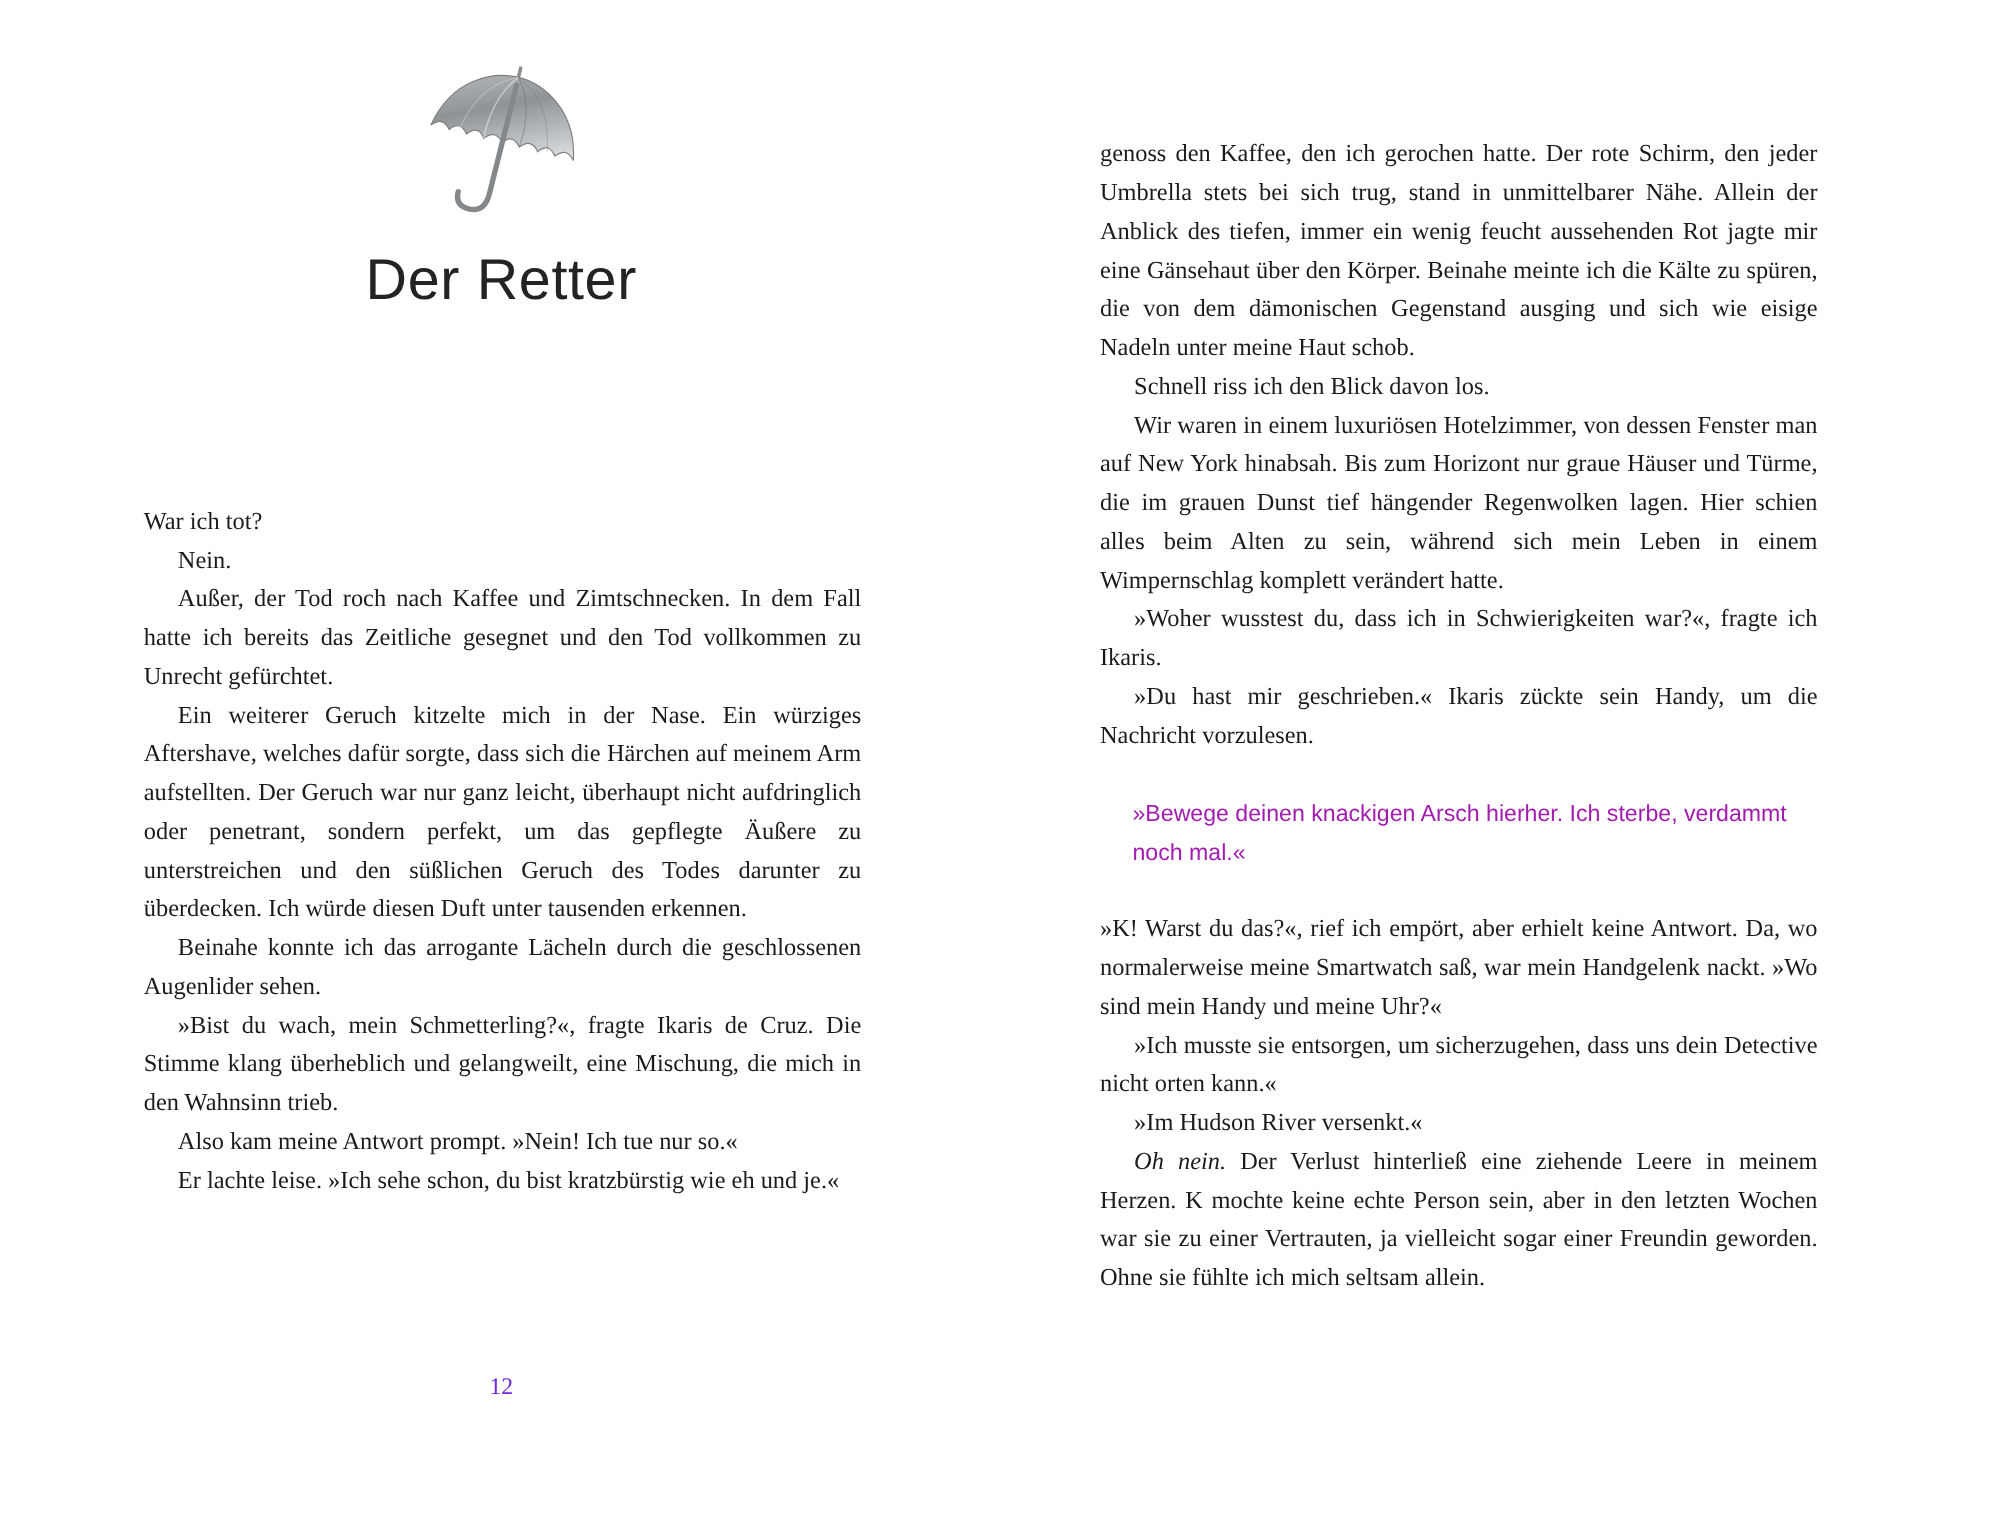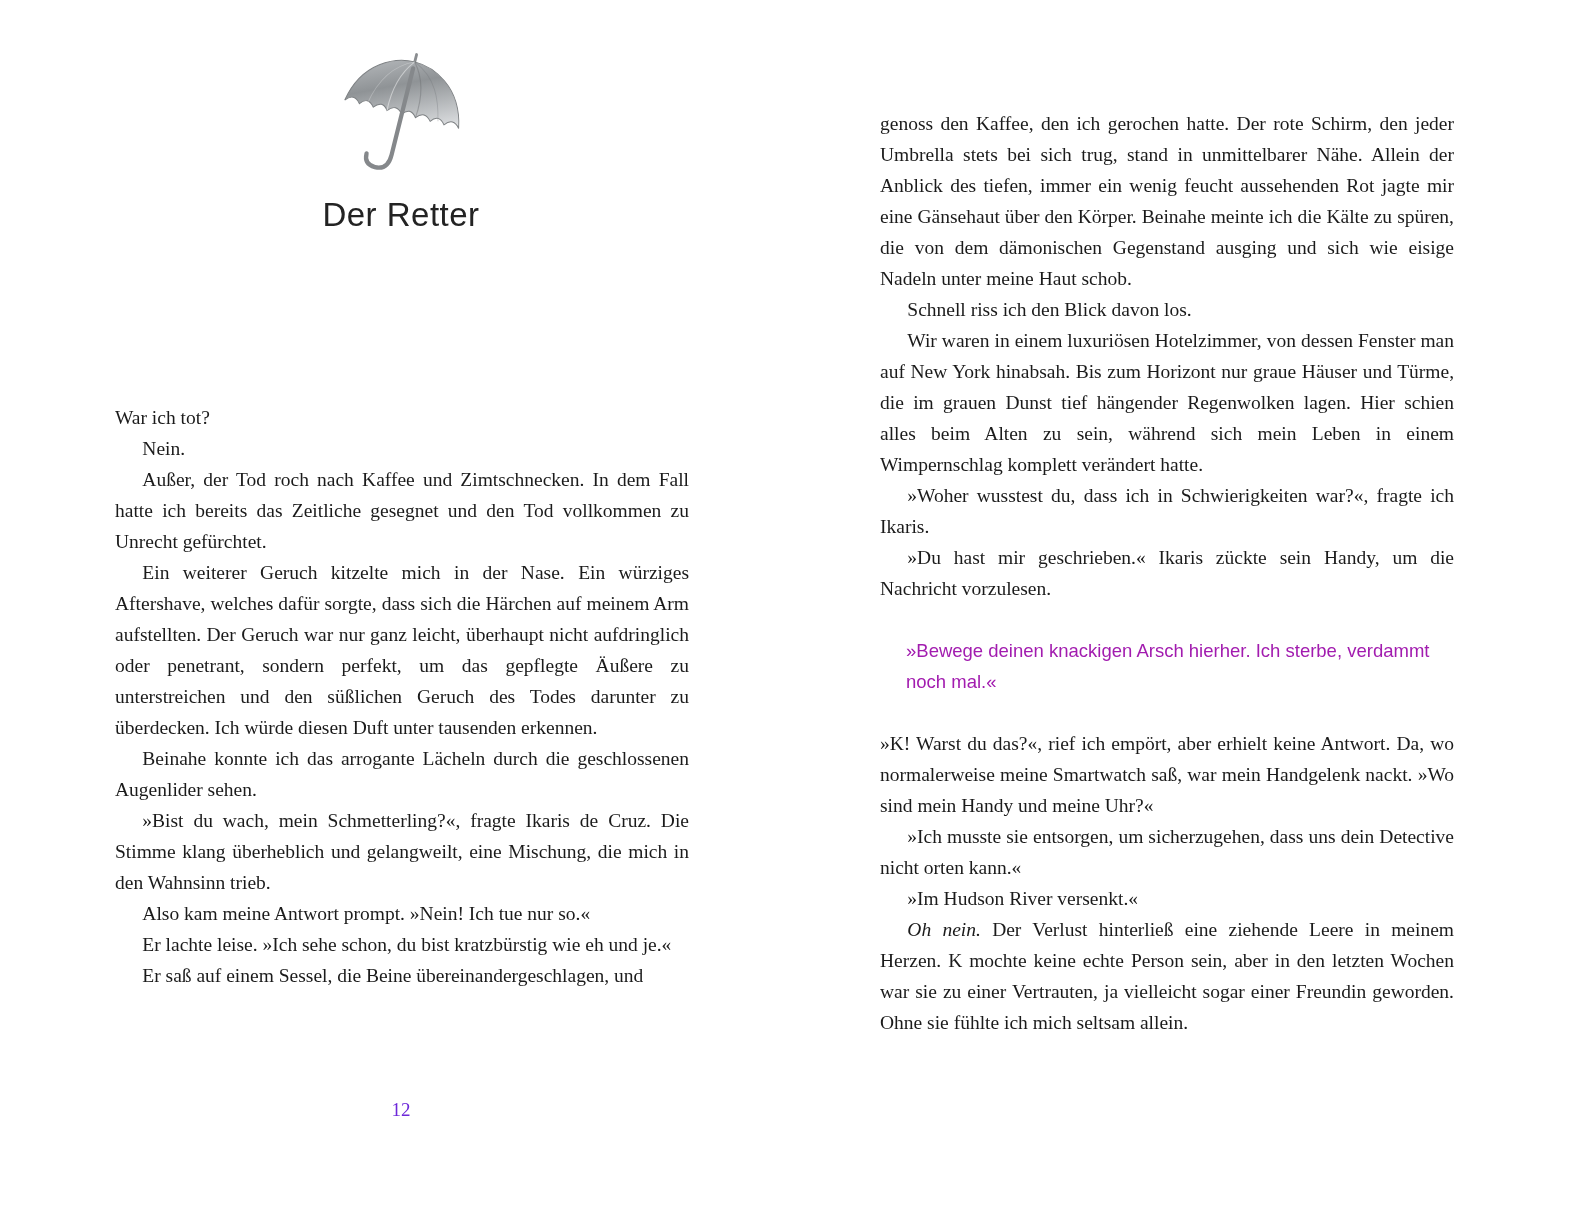--- a/index.html
+++ b/index.html
@@ -31,21 +31,21 @@
   }
   .chapter-title {
     position: absolute;
     top: 196px;
     left: 115px;
     width: 572px;
     margin: 0;
     text-align: center;
     font-family: "Liberation Sans", sans-serif;
     font-weight: 300;
-    font-size: 33px;
+    font-size: 46px;
     letter-spacing: 0.5px;
     color: #232323;
   }
 
   .body-text {
     position: absolute;
     left: 115px;
     width: 574px;
     font-size: 19.5px;
     line-height: 31px;
@@ -116,21 +116,20 @@
 
     <div class="body-text">
         <p class="para">War ich tot?</p>
         <p class="para indent">Nein.</p>
         <p class="para indent">Außer, der Tod roch nach Kaffee und Zimtschnecken. In dem Fall hatte ich bereits das Zeitliche gesegnet und den Tod vollkommen zu Unrecht gefürchtet.</p>
         <p class="para indent">Ein weiterer Geruch kitzelte mich in der Nase. Ein würziges Aftershave, welches dafür sorgte, dass sich die Härchen auf meinem Arm aufstellten. Der Geruch war nur ganz leicht, überhaupt nicht aufdringlich oder penetrant, sondern perfekt, um das gepflegte Äußere zu unterstreichen und den süßlichen Geruch des Todes darunter zu überdecken. Ich würde diesen Duft unter tausenden erkennen.</p>
         <p class="para indent">Beinahe konnte ich das arrogante Lächeln durch die geschlossenen Augenlider sehen.</p>
         <p class="para indent">»Bist du wach, mein Schmetterling?«, fragte Ikaris de Cruz. Die Stimme klang überheblich und gelangweilt, eine Mischung, die mich in den Wahnsinn trieb.</p>
         <p class="para indent">Also kam meine Antwort prompt. »Nein! Ich tue nur so.«</p>
         <p class="para indent">Er lachte leise. »Ich sehe schon, du bist kratzbürstig wie eh und je.«</p>
-        <p class="para indent">Er saß auf einem Sessel, die Beine übereinandergeschlagen, und</p>
       </div>
 
     <div class="page-number">12</div>
   </section>
 
   <section class="page right">
 
     <div class="body-text">
         <p class="para">genoss den Kaffee, den ich gerochen hatte. Der rote Schirm, den jeder Umbrella stets bei sich trug, stand in unmittelbarer Nähe. Allein der Anblick des tiefen, immer ein wenig feucht aussehenden Rot jagte mir eine Gänsehaut über den Körper. Beinahe meinte ich die Kälte zu spüren, die von dem dämonischen Gegenstand ausging und sich wie eisige Nadeln unter meine Haut schob.</p>
         <p class="para indent">Schnell riss ich den Blick davon los.</p>

